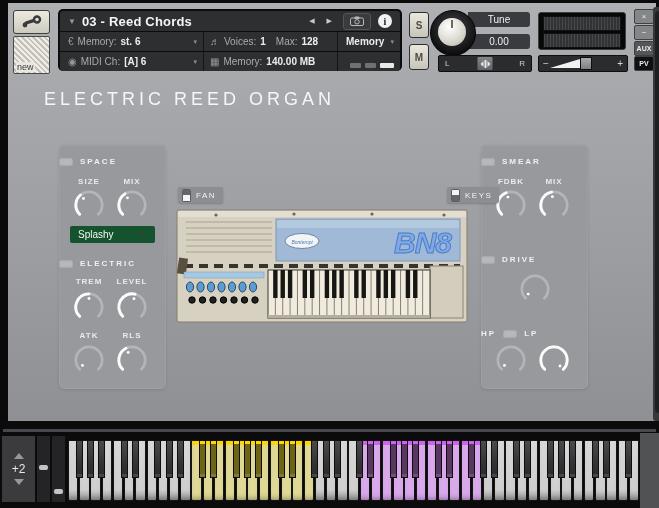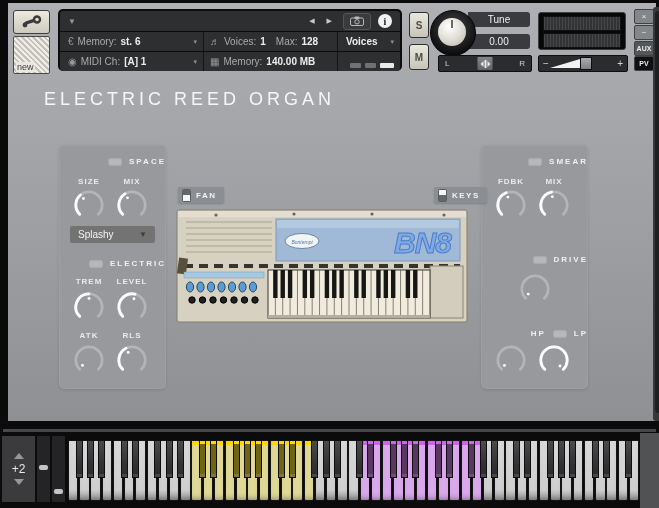--- a/index.html
+++ b/index.html
@@ -79,34 +79,34 @@
   .wbtn.dark{background:#54575a;font-size:7px;font-weight:bold;}
   .wbtn.black{background:#0f1012;font-size:7px;font-weight:bold;}
   
   .vstrip{position:absolute;left:645px;top:4px;width:13px;height:414px;background:#37383a;border-radius:3px;}
   .vthumb{position:absolute;left:2px;top:4px;width:9px;height:402px;background:#1e1f21;border-radius:4px;}
   
   .bigtitle{position:absolute;left:36px;top:86px;font-size:18px;letter-spacing:4px;color:#f5f6f7;font-weight:normal;}
   .subtitle{position:absolute;left:38px;top:112px;font-size:8px;letter-spacing:3.5px;color:#eff0f1;}
   .panel{position:absolute;width:107px;height:244px;top:142px;background:#97999d;border-radius:5px;
       box-shadow:inset 0 0 0 1px rgba(255,255,255,0.06), 0 1px 3px rgba(0,0,0,0.12);}
-  .sechdr{position:absolute;left:0;width:100%;display:flex;align-items:center;justify-content:flex-end;gap:7px;}
+  .sechdr{position:absolute;left:0;width:100%;display:flex;align-items:center;justify-content:flex-start;gap:7px;}
   .toggle{width:14px;height:8px;background:#b6b8bb;border-radius:1.5px;box-shadow:inset 0 0 2px rgba(0,0,0,.25);}
   .seclab{font-size:8px;font-weight:bold;letter-spacing:2px;color:#eef0f1;}
   .klab{position:absolute;width:44px;text-align:center;font-size:8px;font-weight:bold;letter-spacing:1px;color:#e9eaeb;}
   .knob{position:absolute;width:34px;height:34px;}
-  .dropdown{position:absolute;left:11px;top:81px;width:85px;height:17px;background:#737373;border-radius:2px;
+  .dropdown{position:absolute;left:11px;top:81px;width:85px;height:17px;background:#14532d;border-radius:2px;
       display:flex;align-items:center;color:#f4f4f5;font-size:10px;}
   .dropdown .dlabel{padding-left:8px;flex:1;}
   .dropdown .dcaret{width:16px;font-size:8px;color:#3a3c3f;}
   .dropdown .dcaret::before{content:"▼";}
   
   .swbtn{position:absolute;height:16px;background:#8b8e92;border-radius:2px;display:flex;align-items:center;
       padding:0 7px 0 4px;gap:5px;box-shadow:0 1px 2px rgba(0,0,0,.2);}
-  .swbtn .swlab{font-size:8px;font-weight:bold;letter-spacing:1.5px;color:#f2f3f4;}
+  .swbtn .swlab{font-size:8px;font-weight:normal;letter-spacing:1.5px;color:#f2f3f4;}
   .mini-toggle{width:7px;height:11px;border-radius:1.5px;overflow:hidden;display:flex;flex-direction:column;border:1px solid #5a5d60;}
   .mini-toggle i{flex:1;display:block;}
   .mt-dark{background:#63666a;} .mt-lite{background:#f5f5f4;}
   
   .kbd-zone{position:absolute;left:0;top:421px;width:659px;height:87px;background:#0b0b0b;}
   .kbd-line{position:absolute;left:3px;top:8px;width:653px;height:3px;background:#47484b;}
   .octpanel{position:absolute;left:2px;top:15px;width:33px;height:66px;background:#3b3b3d;
       display:flex;flex-direction:column;align-items:center;justify-content:center;gap:3px;}
   .tri-up{width:0;height:0;border-left:5px solid transparent;border-right:5px solid transparent;border-bottom:6px solid #96979a;}
   .tri-dn{width:0;height:0;border-left:5px solid transparent;border-right:5px solid transparent;border-top:6px solid #96979a;}
@@ -133,20 +133,21 @@
         <circle cx="4" cy="10" r="2.4" fill="#3a3a3a"></circle>
       </svg>
     </div>
     <div class="btn-new">
       <span>new</span>
     </div>
 
     <div class="ihdr">
       <div class="row row-title">
         <span class="ttl-caret"></span>
+        <span class="ttl">03 - Reed Chords</span>
         <span class="nav">
           <span class="arr arr-l"></span>
           <span class="arr arr-r"></span>
           <span class="cam">
             <svg width="14" height="10" viewBox="0 0 14 10">
               <rect x="0.5" y="2" width="13" height="7.5" rx="1.5" fill="none" stroke="#b9babc" stroke-width="1"></rect>
               <rect x="4.5" y="0.5" width="5" height="2.5" rx="1" fill="#b9babc"></rect>
               <circle cx="7" cy="5.8" r="2.2" fill="none" stroke="#b9babc" stroke-width="1"></circle>
             </svg>
           </span>
@@ -161,29 +162,29 @@
           <span class="caret-sm"></span>
         </span>
         <span class="cell c2">
           <span class="ico">♬</span>
           <span class="lab">Voices:</span>
           <span class="val">1</span>
           <span class="lab" style="margin-left:10px;">Max:</span>
           <span class="val">128</span>
         </span>
         <span class="cell c3">
-          <span class="val">Voices</span>
+          <span class="val">Memory</span>
           <span class="caret-sm"></span>
         </span>
       </div>
       <div class="row row-bot">
         <span class="cell c1">
           <span class="ico">◉</span>
           <span class="lab">MIDI Ch:</span>
-          <span class="val">[A] 1</span>
+          <span class="val">[A] 6</span>
           <span class="caret-sm"></span>
         </span>
         <span class="cell c2">
           <span class="ico">▦</span>
           <span class="lab">Memory:</span>
           <span class="val">140.00 MB</span>
         </span>
         <span class="cell c3">
           <span class="pmeters">
               <i></i>
@@ -340,21 +341,21 @@
           </svg></div>
     </div>
 
     <div class="swbtn" style="left:170px;top:184px;">
       <span class="mini-toggle">
           <i class="mt-dark"></i>
           <i class="mt-lite"></i>
         </span>
       <span class="swlab">FAN</span>
     </div>
-    <div class="swbtn" style="left:426px;top:184px;">
+    <div class="swbtn" style="left:439px;top:184px;">
       <span class="mini-toggle">
           <i class="mt-lite"></i>
           <i class="mt-dark"></i>
         </span>
       <span class="swlab">KEYS</span>
     </div>
 
     <svg style="position:absolute;left:168px;top:203px;" width="292" height="120" viewBox="0 0 292 120">
       <rect x="1" y="4" width="290" height="112" rx="2" fill="#d7d1c2" stroke="#857f71"></rect>
       <rect x="2" y="5" width="288" height="6" fill="#e3ded1"></rect>

